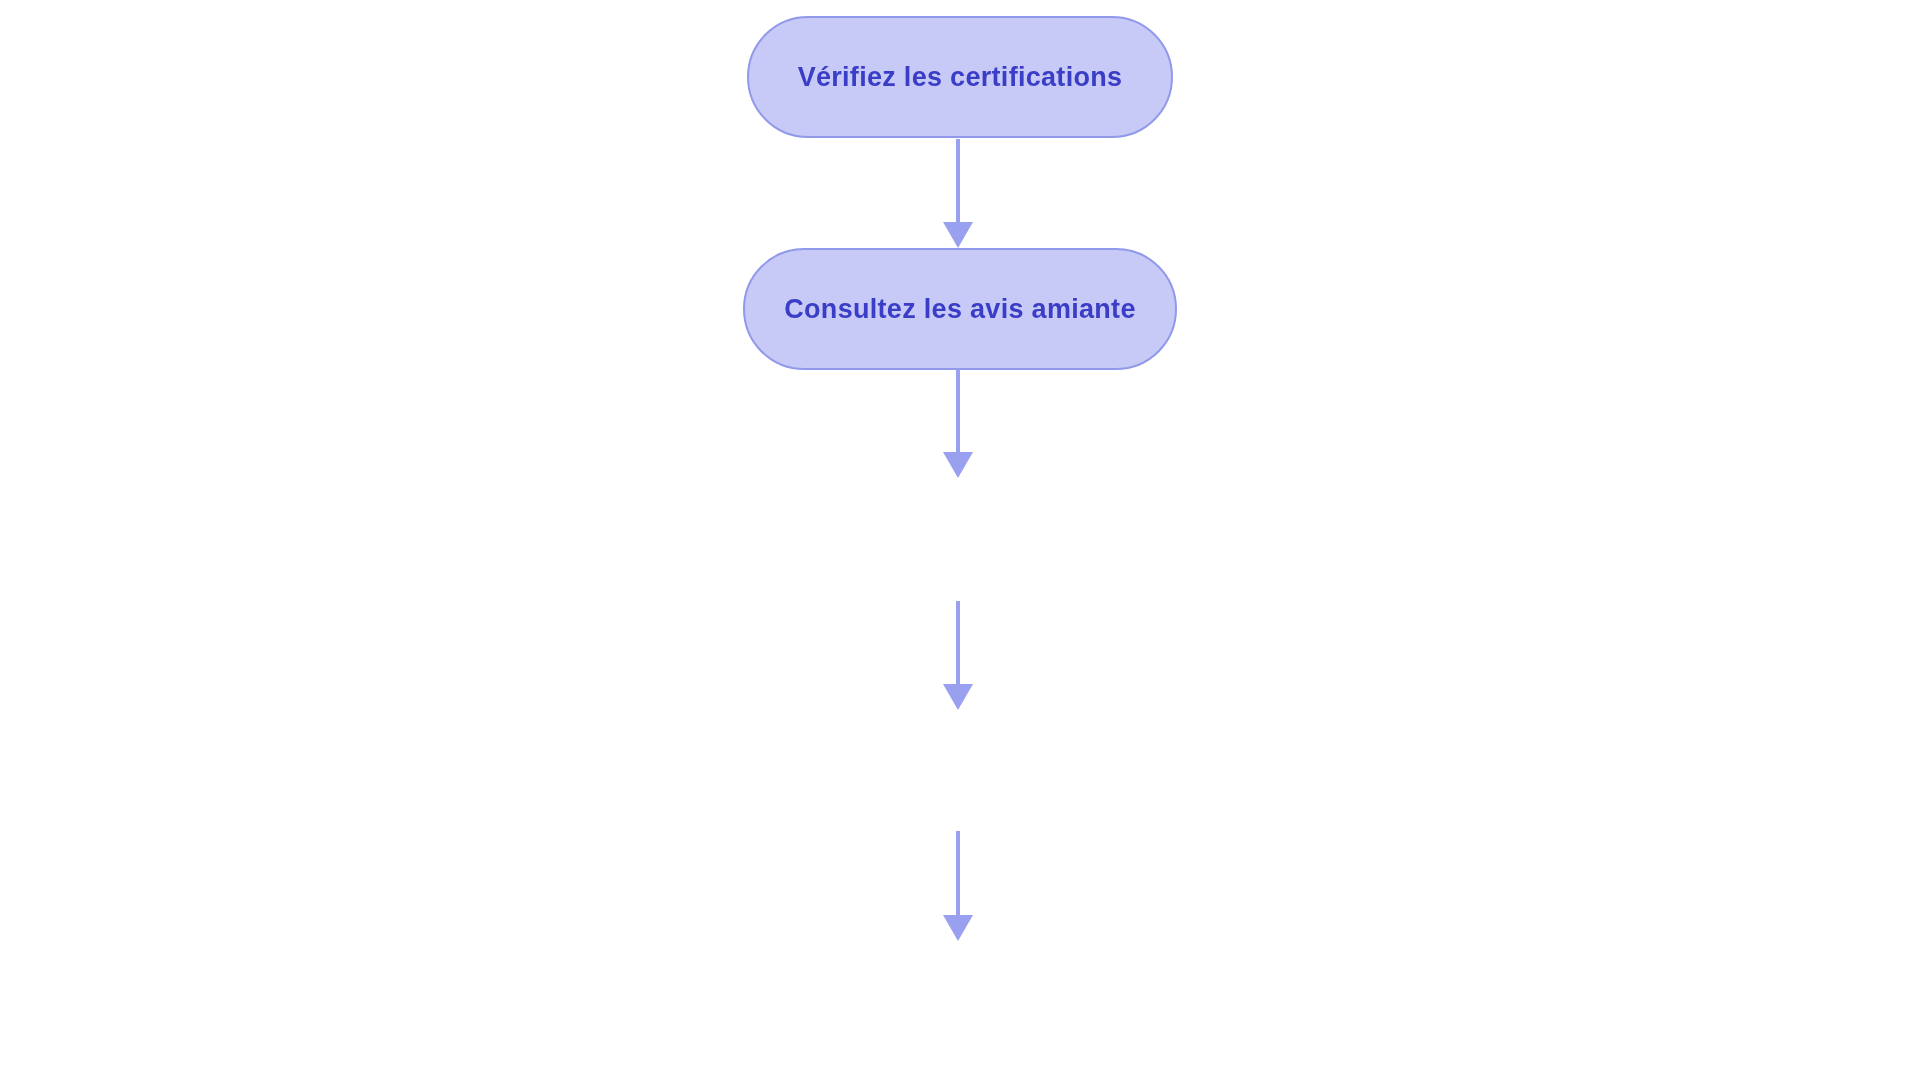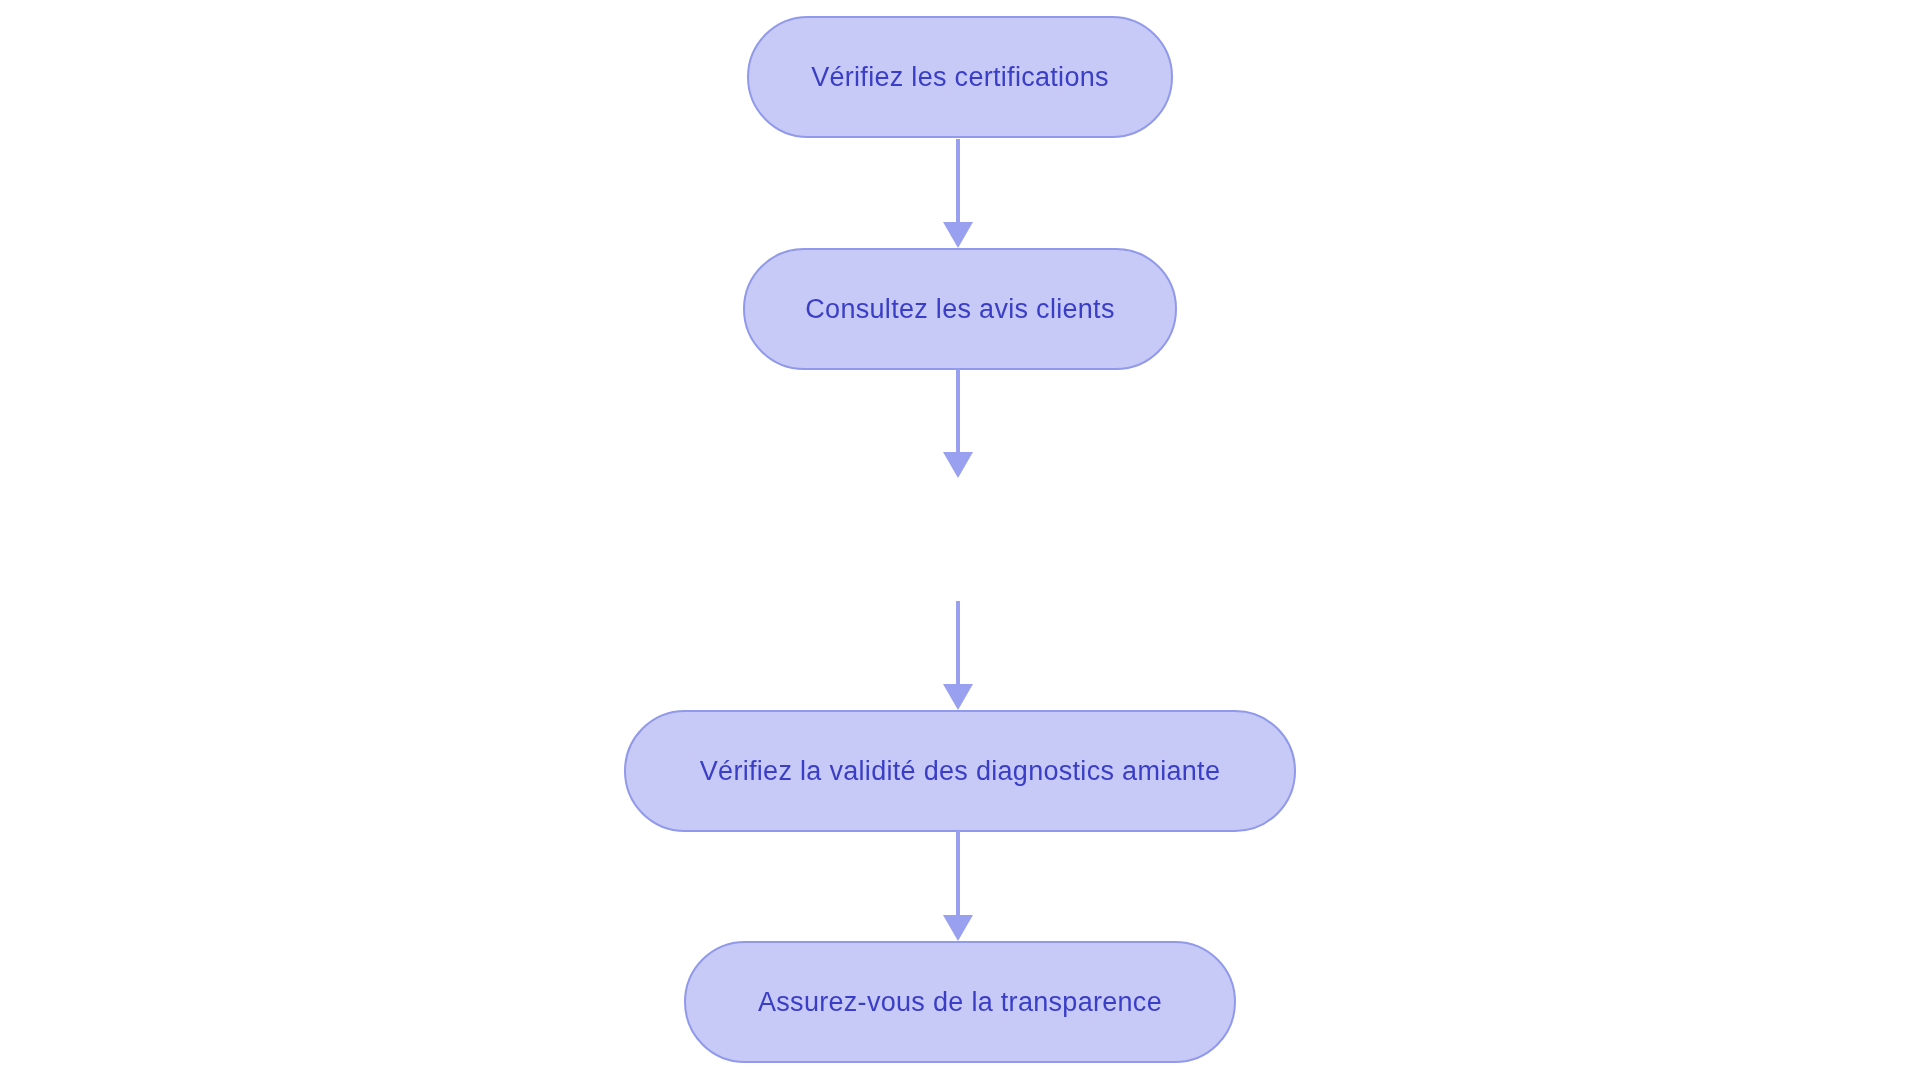--- a/index.html
+++ b/index.html
@@ -7,20 +7,21 @@
     padding: 0;
     background: #ffffff;
   }
   .canvas {
     position: relative;
     width: 1751px;
     height: 1083px;
     background: var(--canvas-bg, #ffffff);
     font-family: "Liberation Sans", "DejaVu Sans", sans-serif;
     overflow: hidden;
+    font-weight: bold;
   }
   .flow-node {
     position: absolute;
     height: 122px;
     box-sizing: border-box;
     display: flex;
     align-items: center;
     justify-content: center;
     text-align: center;
     background: var(--node-fill, #c7c9f6);
@@ -70,40 +71,34 @@
   <div class="flow-node node-1">
     <span>Vérifiez les certifications</span>
   </div>
 
   <div class="flow-arrow arrow-1">
     <div class="arrow-line"></div>
     <div class="arrow-head"></div>
   </div>
 
   <div class="flow-node node-2">
-    <span>Consultez les avis clients</span>
+    <span>Consultez les avis amiante</span>
   </div>
 
   <div class="flow-arrow arrow-2">
     <div class="arrow-line"></div>
     <div class="arrow-head"></div>
   </div>
 
 
   <div class="flow-arrow arrow-3">
     <div class="arrow-line"></div>
     <div class="arrow-head"></div>
   </div>
 
-  <div class="flow-node node-4">
-    <span>Vérifiez la validité des diagnostics amiante</span>
-  </div>
 
   <div class="flow-arrow arrow-4">
     <div class="arrow-line"></div>
     <div class="arrow-head"></div>
   </div>
 
-  <div class="flow-node node-5">
-    <span>Assurez-vous de la transparence</span>
-  </div>
 
 </div>
 
 </body></html>

